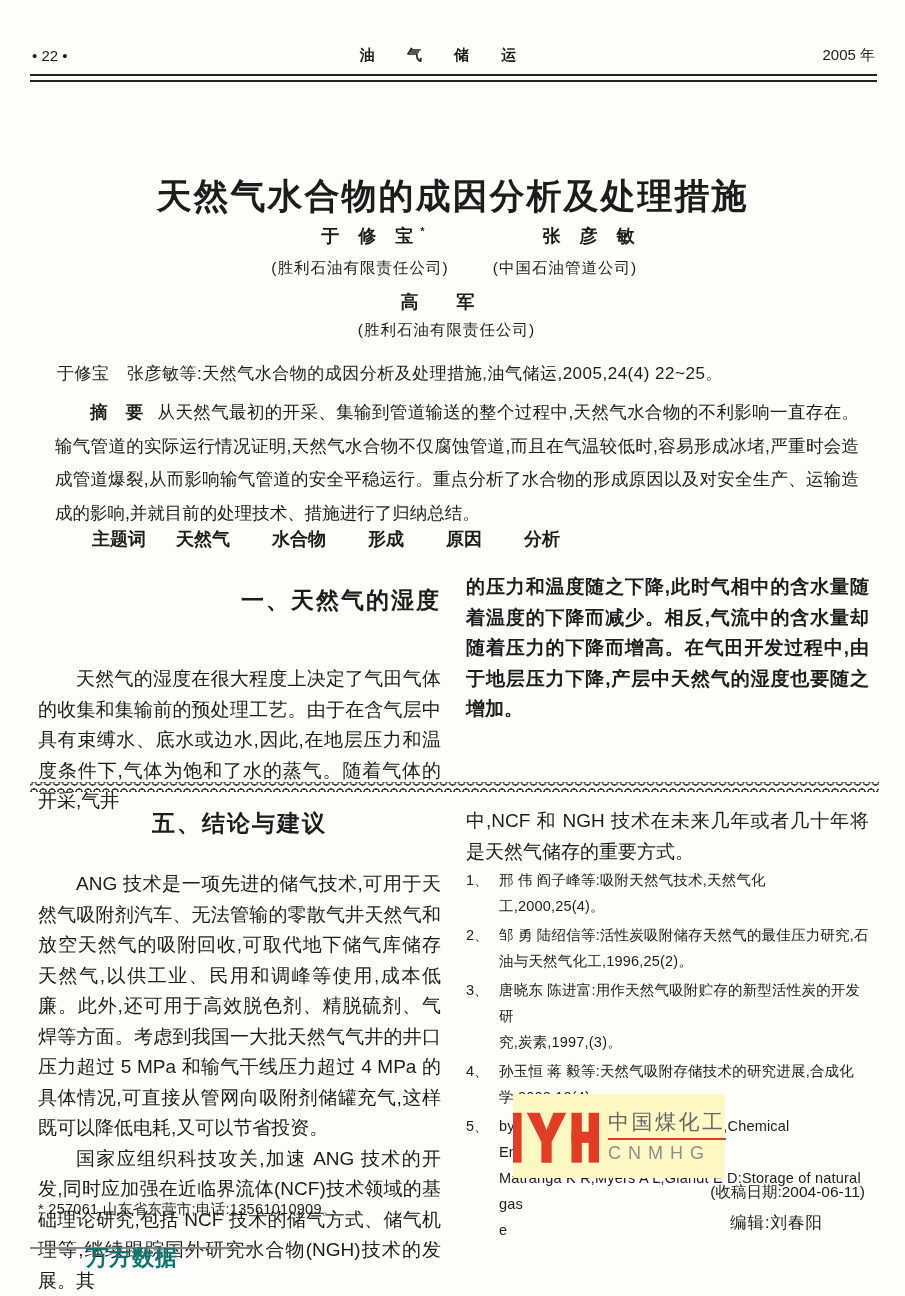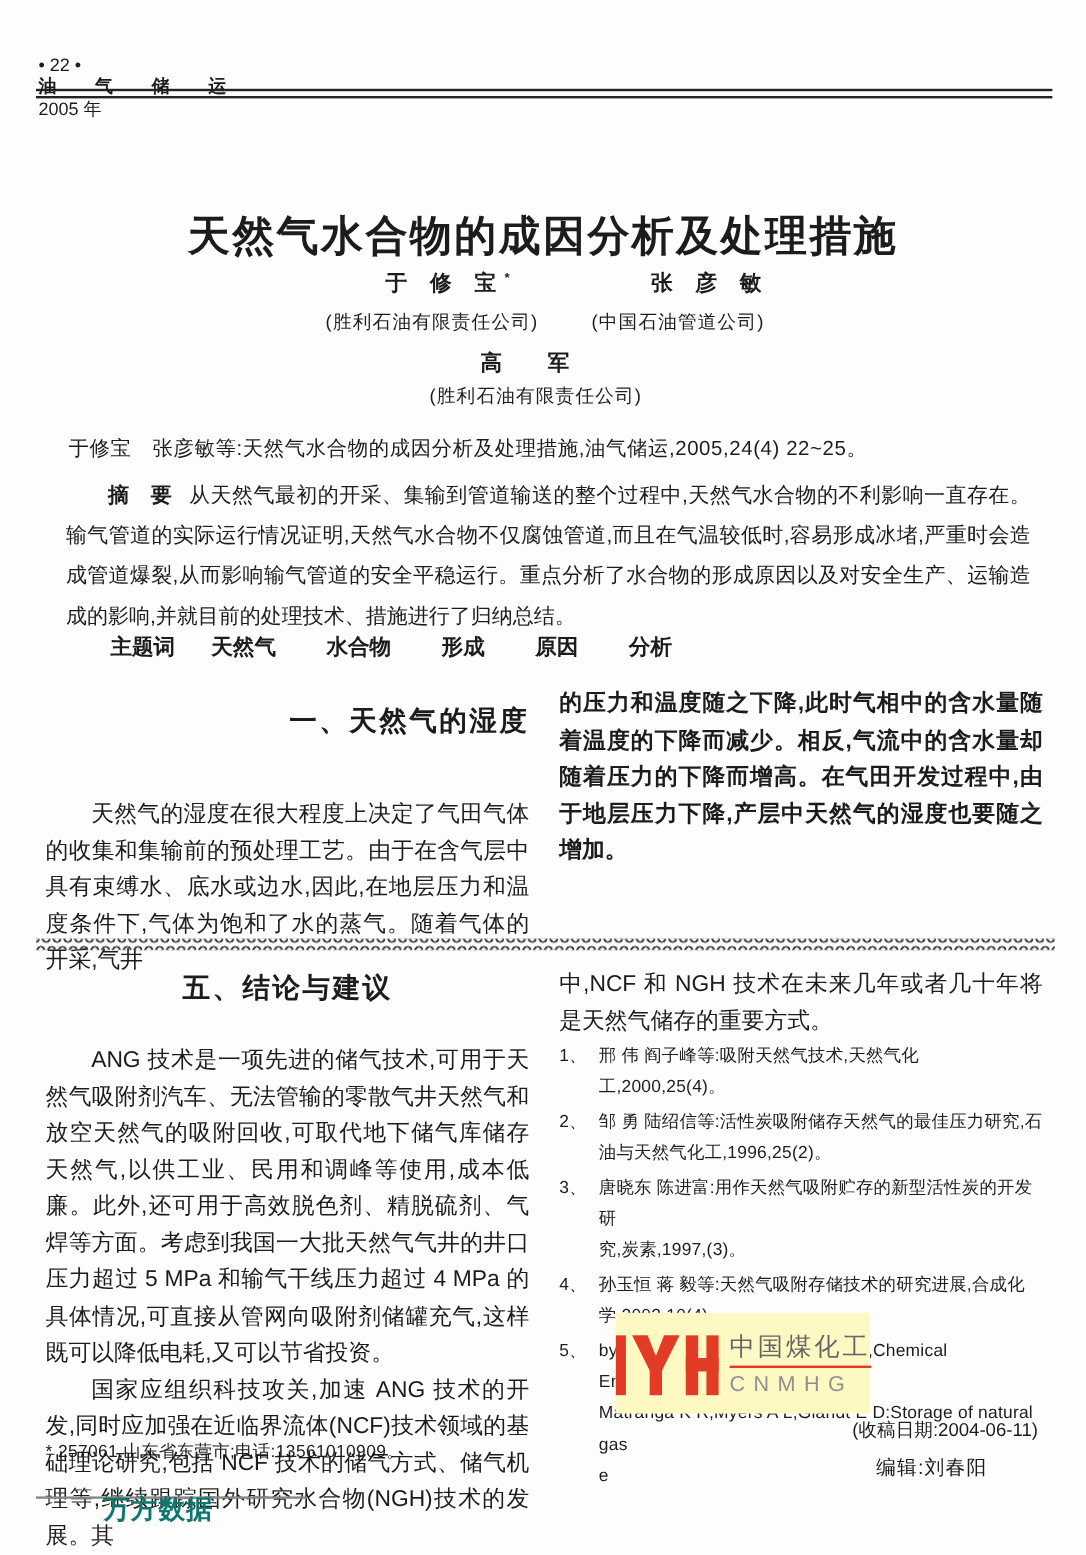--- a/index.html
+++ b/index.html
@@ -2,21 +2,21 @@
 <html lang="zh"><head>
 <meta charset="utf-8">
 <style>
   html,body{margin:0;padding:0;background:#e9e9e9;}
   #page{
     position:relative;width:905px;height:1296px;margin:0 auto;
     background:#fdfdfc;color:#1c1c1c;overflow:hidden;
     font-family:"Liberation Sans","DejaVu Sans",sans-serif;
   }
   
-  .header{position:absolute;top:46px;left:32px;right:30px;display:flex;justify-content:space-between;align-items:flex-start;font-size:15px;flex-direction:column;}
+  .header{position:absolute;top:46px;left:32px;right:30px;display:flex;justify-content:space-between;align-items:center;font-size:15px;}
   .journal-name{letter-spacing:14px;font-weight:bold;}
   .double-rule{position:absolute;top:74px;left:30px;right:28px;height:4px;border-top:2px solid #222;border-bottom:2px solid #222;}
   
   .title{position:absolute;top:150px;left:0;width:100%;text-align:center;font-size:35px;font-weight:bold;letter-spacing:2px;}
   .author-name{position:absolute;font-size:18px;letter-spacing:7px;font-weight:bold;}
   .author-name sup{font-size:11px;letter-spacing:0;}
   .affil{position:absolute;font-size:15.5px;letter-spacing:1px;}
   .center-line{position:absolute;left:0;width:100%;text-align:center;}
   
   .citation{position:absolute;top:362px;left:57px;width:802px;font-size:17px;letter-spacing:.5px;}

